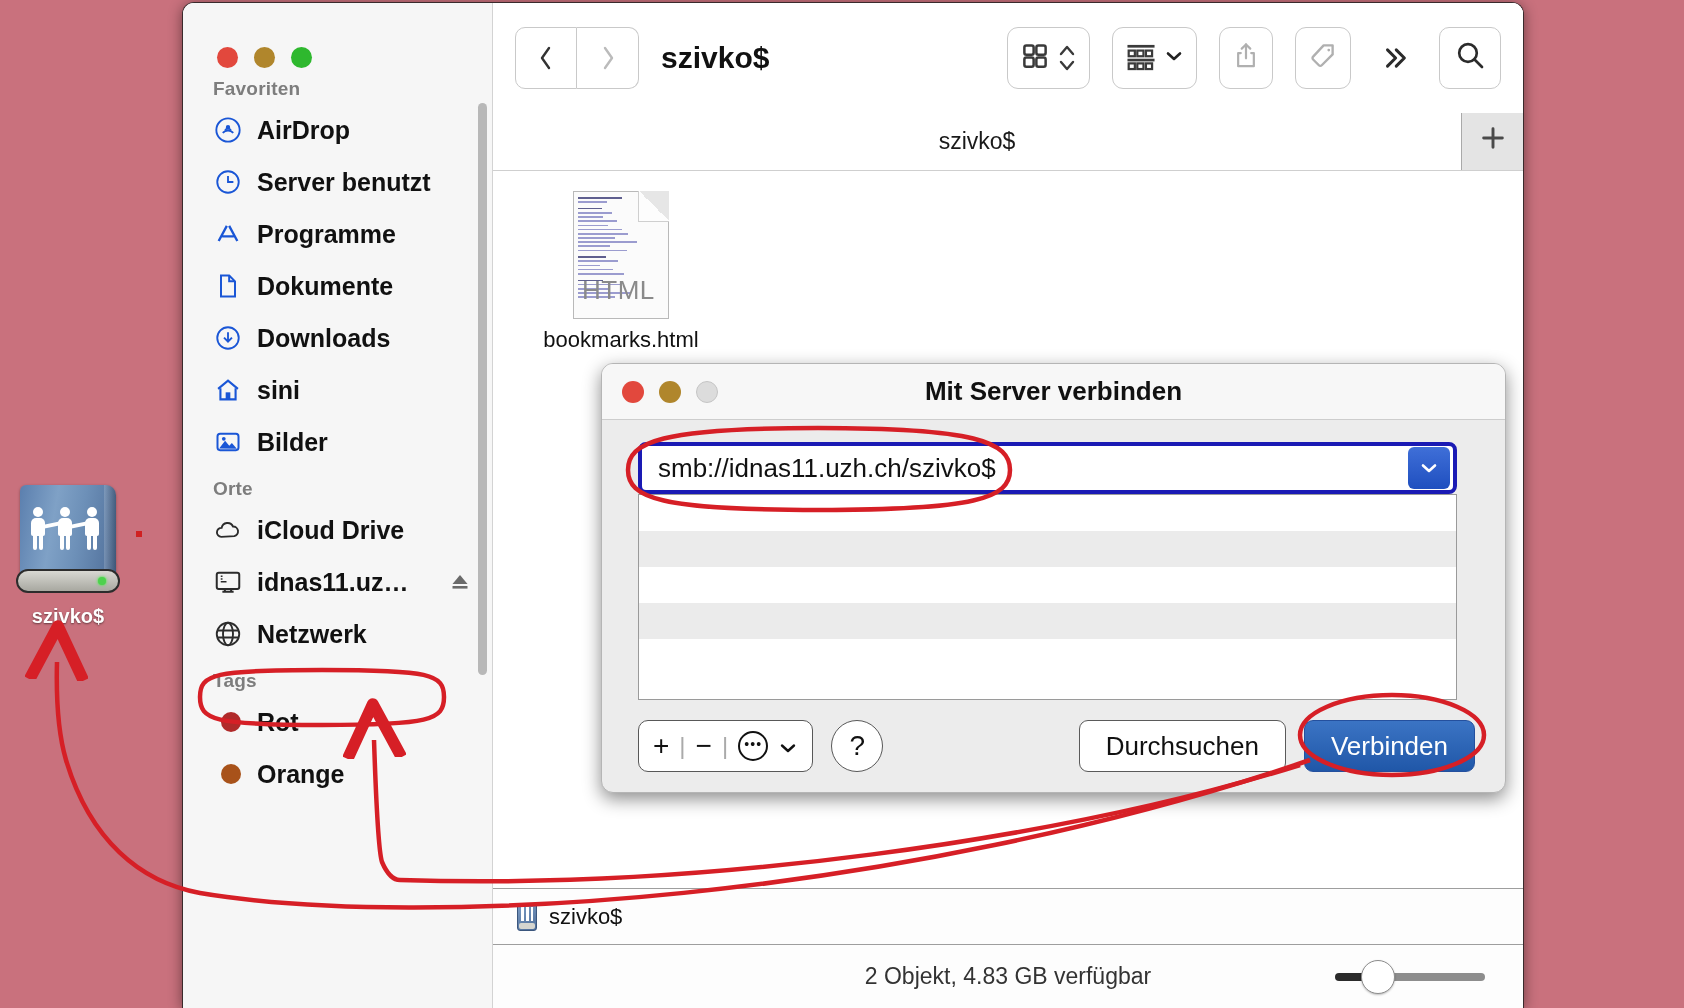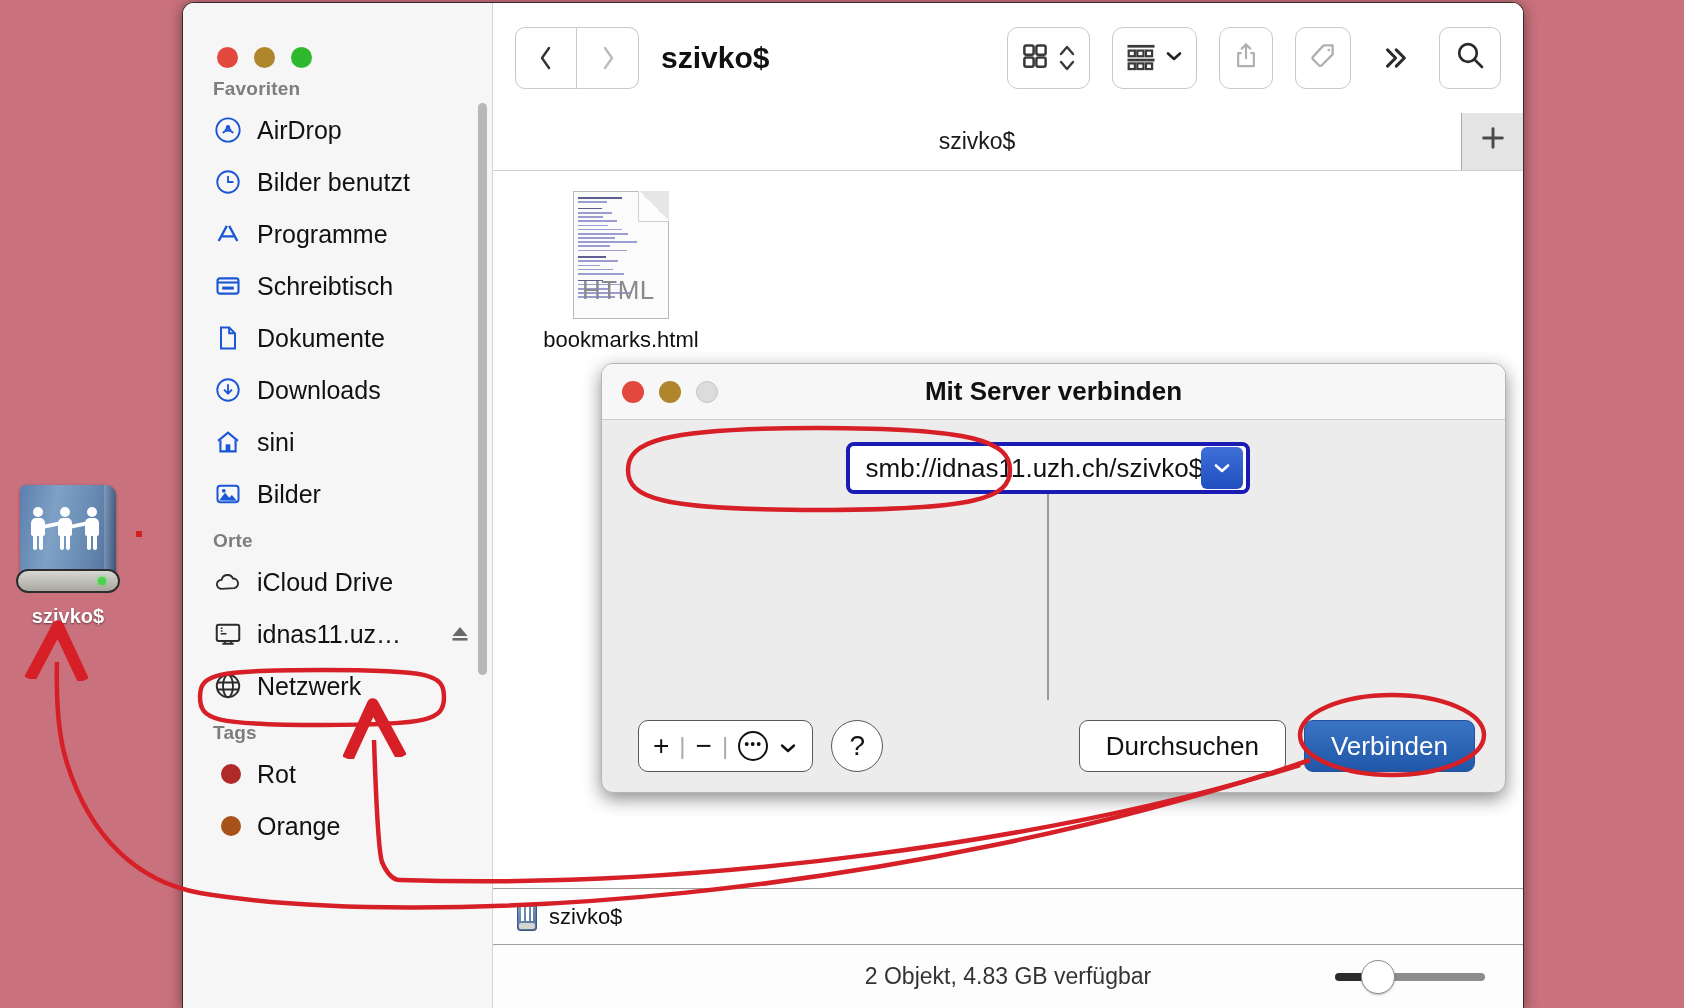--- a/index.html
+++ b/index.html
@@ -86,21 +86,21 @@
   .sb-section {
     color:#7d7d7d; font-size:19px; font-weight:700;
     padding: 0 0 4px 30px; margin-top: 10px; letter-spacing:.2px;
   }
   .sb-item {
     display:flex; align-items:center; gap:14px;
     height:52px; padding-left:30px; padding-right:20px;
     font-size:25px; color:#111; position:relative;
   }
   .sb-item .ic { width:30px; height:30px; flex-shrink:0; display:flex; align-items:center; justify-content:center; }
-  .sb-item .txt { white-space:nowrap; overflow:hidden; text-overflow:ellipsis; }
+  .sb-item .txt { white-space:nowrap; overflow:hidden; text-overflow:ellipsis;font-weight:bold; }
   .eject { margin-left:auto; width:24px; height:24px; flex-shrink:0; }
   .dot-tag { width:20px; height:20px; border-radius:50%; margin-left:5px; }
 
   #sb-scrollbar {
     position:absolute; right:5px; top:100px; width:9px; height:572px;
     background:#b8b8b8; border-radius:5px;
   }
 
   
   #content-pane { flex:1; display:flex; flex-direction:column; min-width:0; background:#fff; }
@@ -203,21 +203,21 @@
     height:56px; background:#f7f7f7; border-bottom:1px solid #cdcdcd;
     display:flex; align-items:center; position:relative; flex-shrink:0;
   }
   #dlg-titlebar .traffic2 { display:flex; gap:15px; margin-left:20px; }
   .tl2 { width:22px; height:22px; border-radius:50%; }
   .tl2.red{background:#e2483d;} .tl2.yellow{background:#b0862c;} .tl2.gray{background:#dcdcdc;border:1px solid #c5c5c5;}
   #dlg-title {
     position:absolute; left:0; right:0; text-align:center;
     font-size:26px; font-weight:700; color:#111; pointer-events:none;
   }
-  #dlg-body { flex:1; padding:22px 48px 0 36px; display:flex; flex-direction:column; min-height:0;align-items:center; }
+  #dlg-body { flex:1; padding:22px 48px 0 36px; display:flex; flex-direction:column; min-height:0; }
 
   #server-combo {
     height:52px; border-radius:8px; background:#fff;
     border:4px solid #1a1ab4; display:flex; align-items:center;
     position:relative; flex-shrink:0;
   }
   #server-input {
     flex:1; border:none; outline:none; background:transparent;
     font-size:26px; color:#111; padding-left:16px;
     font-family:"Liberation Sans", sans-serif;
@@ -322,42 +322,32 @@
         <span class="txt">AirDrop</span>
       </div>
 
       <div class="sb-item">
         <span class="ic">
           <svg width="28" height="28" viewBox="0 0 24 24" fill="none" stroke="#1a56d6" stroke-width="1.6">
             <circle cx="12" cy="12" r="9.2"></circle>
               <path d="M12 6.8V12h4.6"></path>
           </svg>
         </span>
-        <span class="txt">Bilder benutzt</span>
+        <span class="txt">Server benutzt</span>
       </div>
 
       <div class="sb-item">
         <span class="ic">
           <svg width="28" height="28" viewBox="0 0 24 24" fill="none" stroke="#1a56d6" stroke-width="2">
             <path d="M4 18 L11 5 M13 5 L20 18 M7 14 h10"></path>
           </svg>
         </span>
         <span class="txt">Programme</span>
       </div>
 
-      <div class="sb-item">
-        <span class="ic">
-          <svg width="28" height="28" viewBox="0 0 24 24" fill="none" stroke="#1a56d6" stroke-width="1.8">
-            <rect x="3" y="5.5" width="18" height="13" rx="2"></rect>
-              <path d="M3 9h18"></path>
-              <rect x="7" y="12.5" width="10" height="2.6" fill="#1a56d6" stroke="none"></rect>
-          </svg>
-        </span>
-        <span class="txt">Schreibtisch</span>
-      </div>
 
       <div class="sb-item">
         <span class="ic">
           <svg width="28" height="28" viewBox="0 0 24 24" fill="none" stroke="#1a56d6" stroke-width="1.7">
             <path d="M6 3h7l5 5v13H6z"></path>
               <path d="M13 3v5h5"></path>
           </svg>
         </span>
         <span class="txt">Dokumente</span>
       </div>

